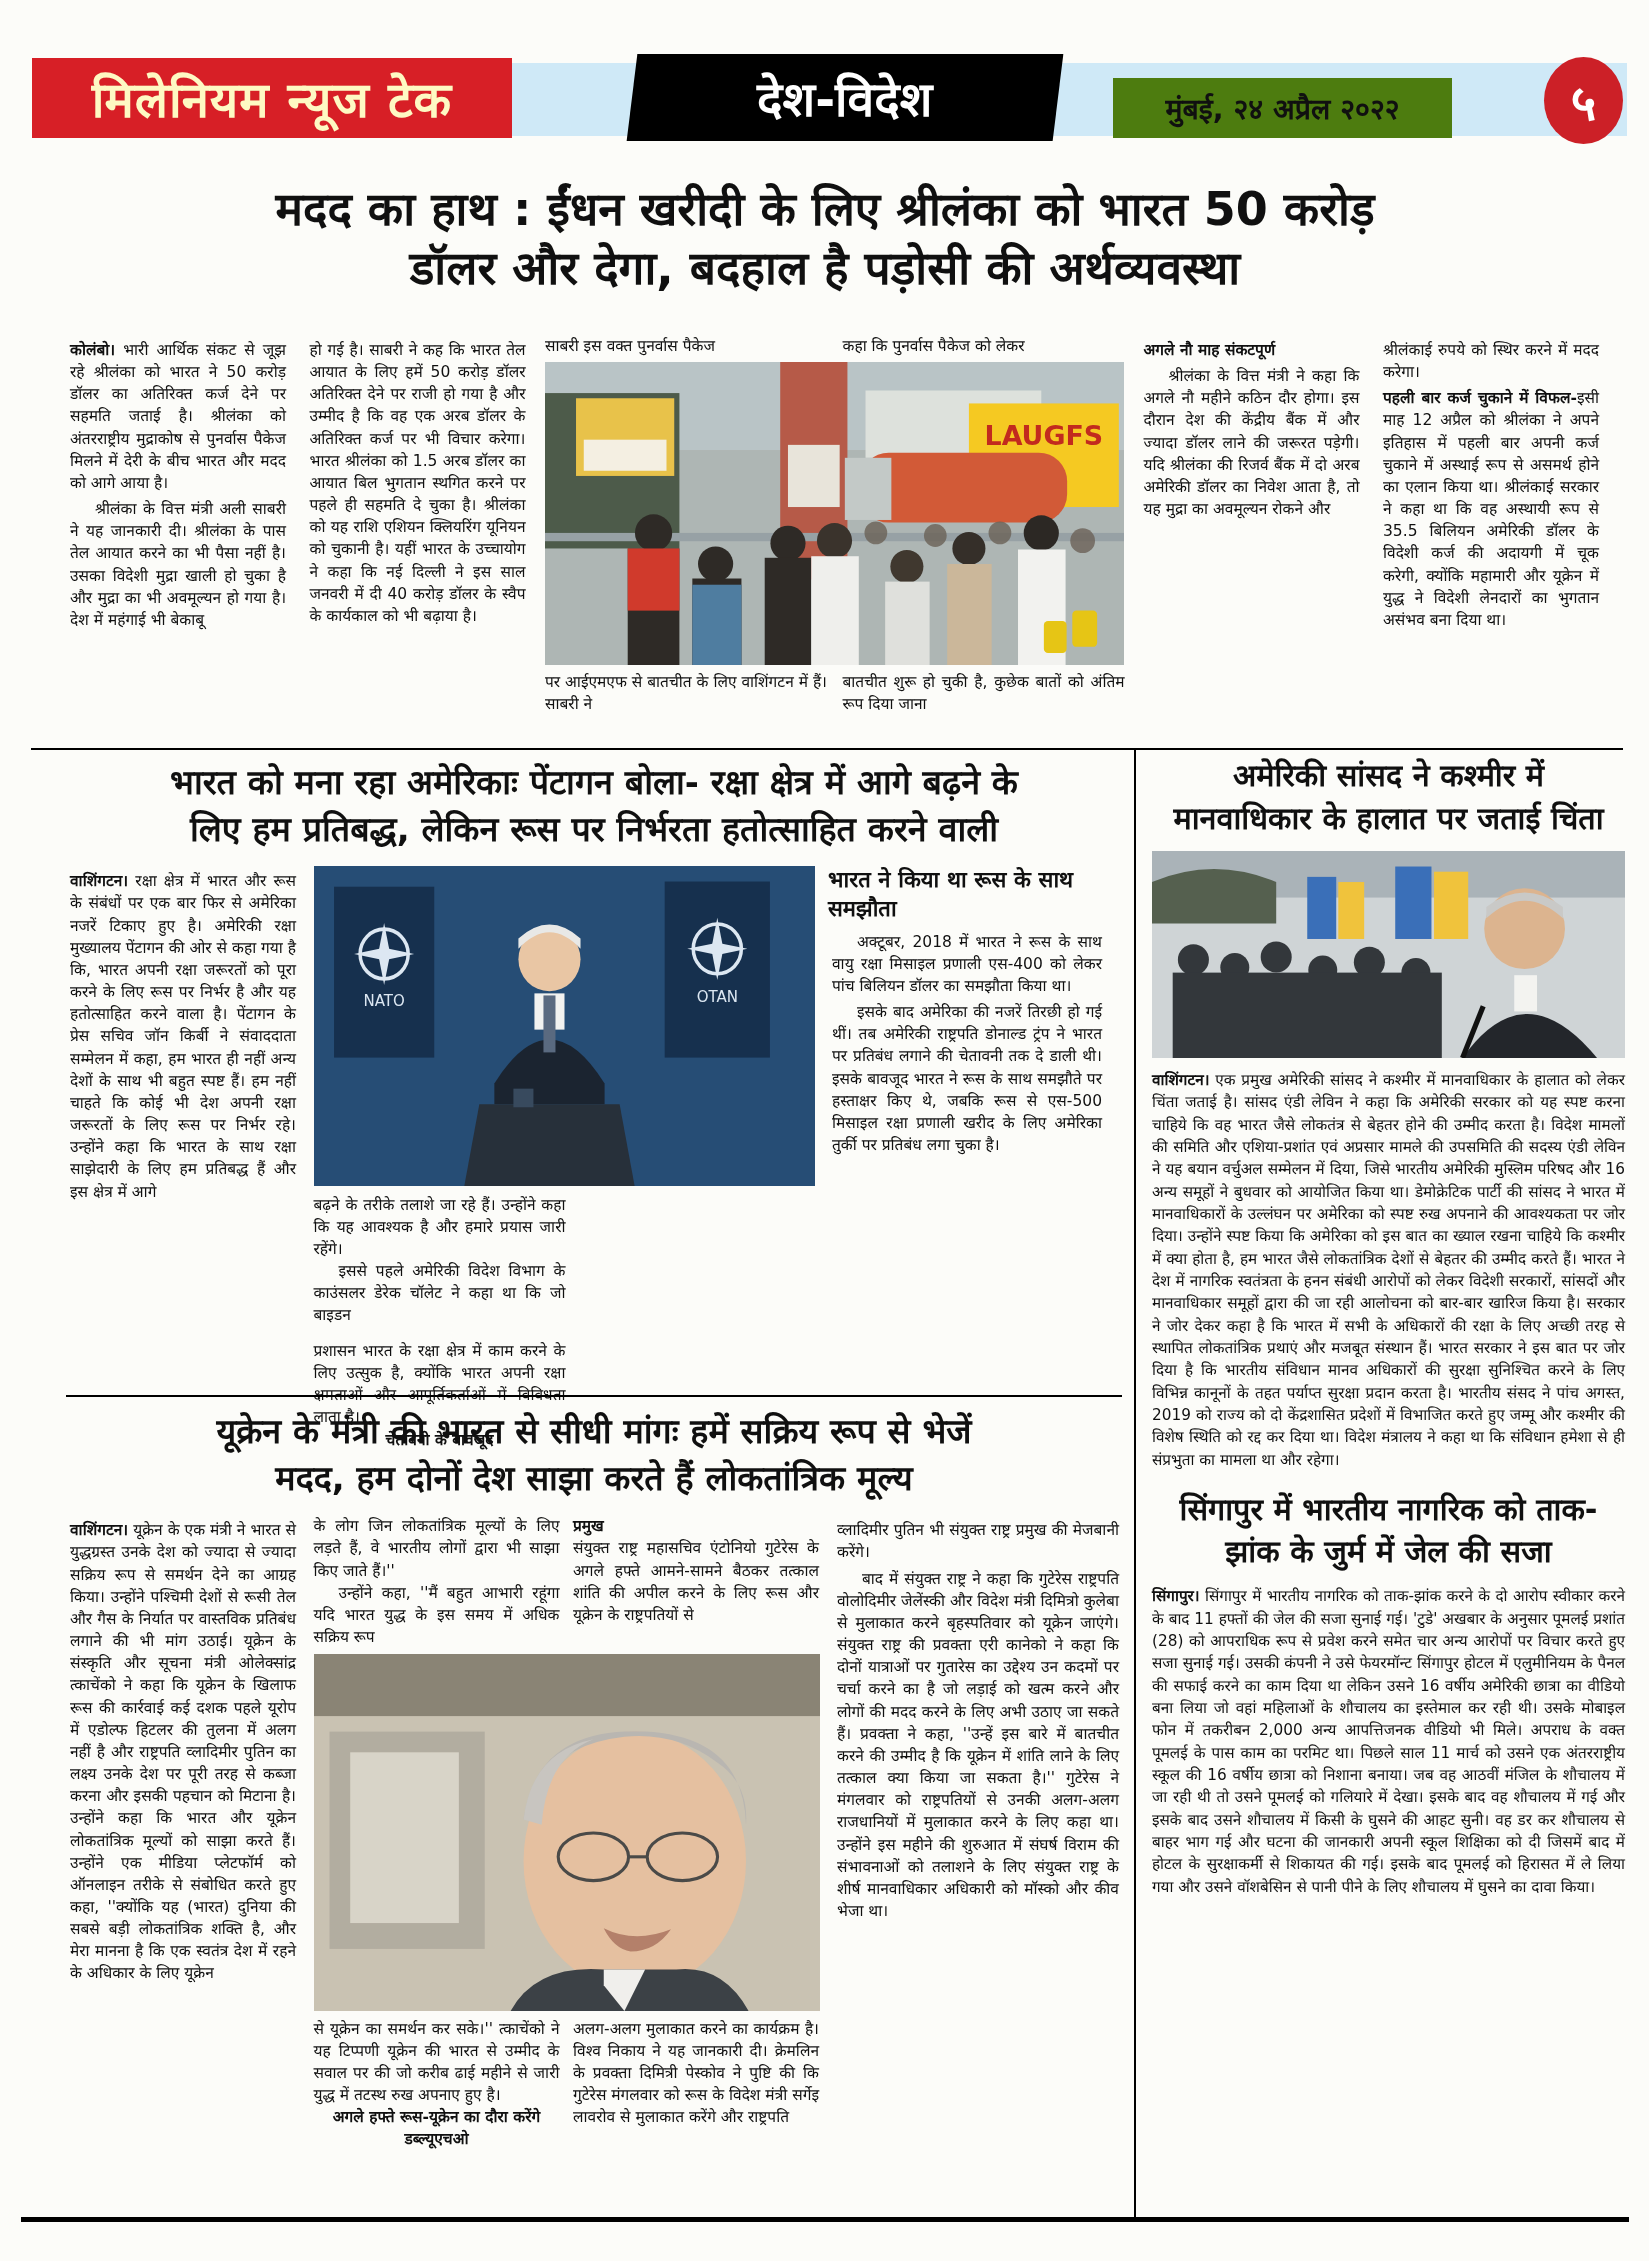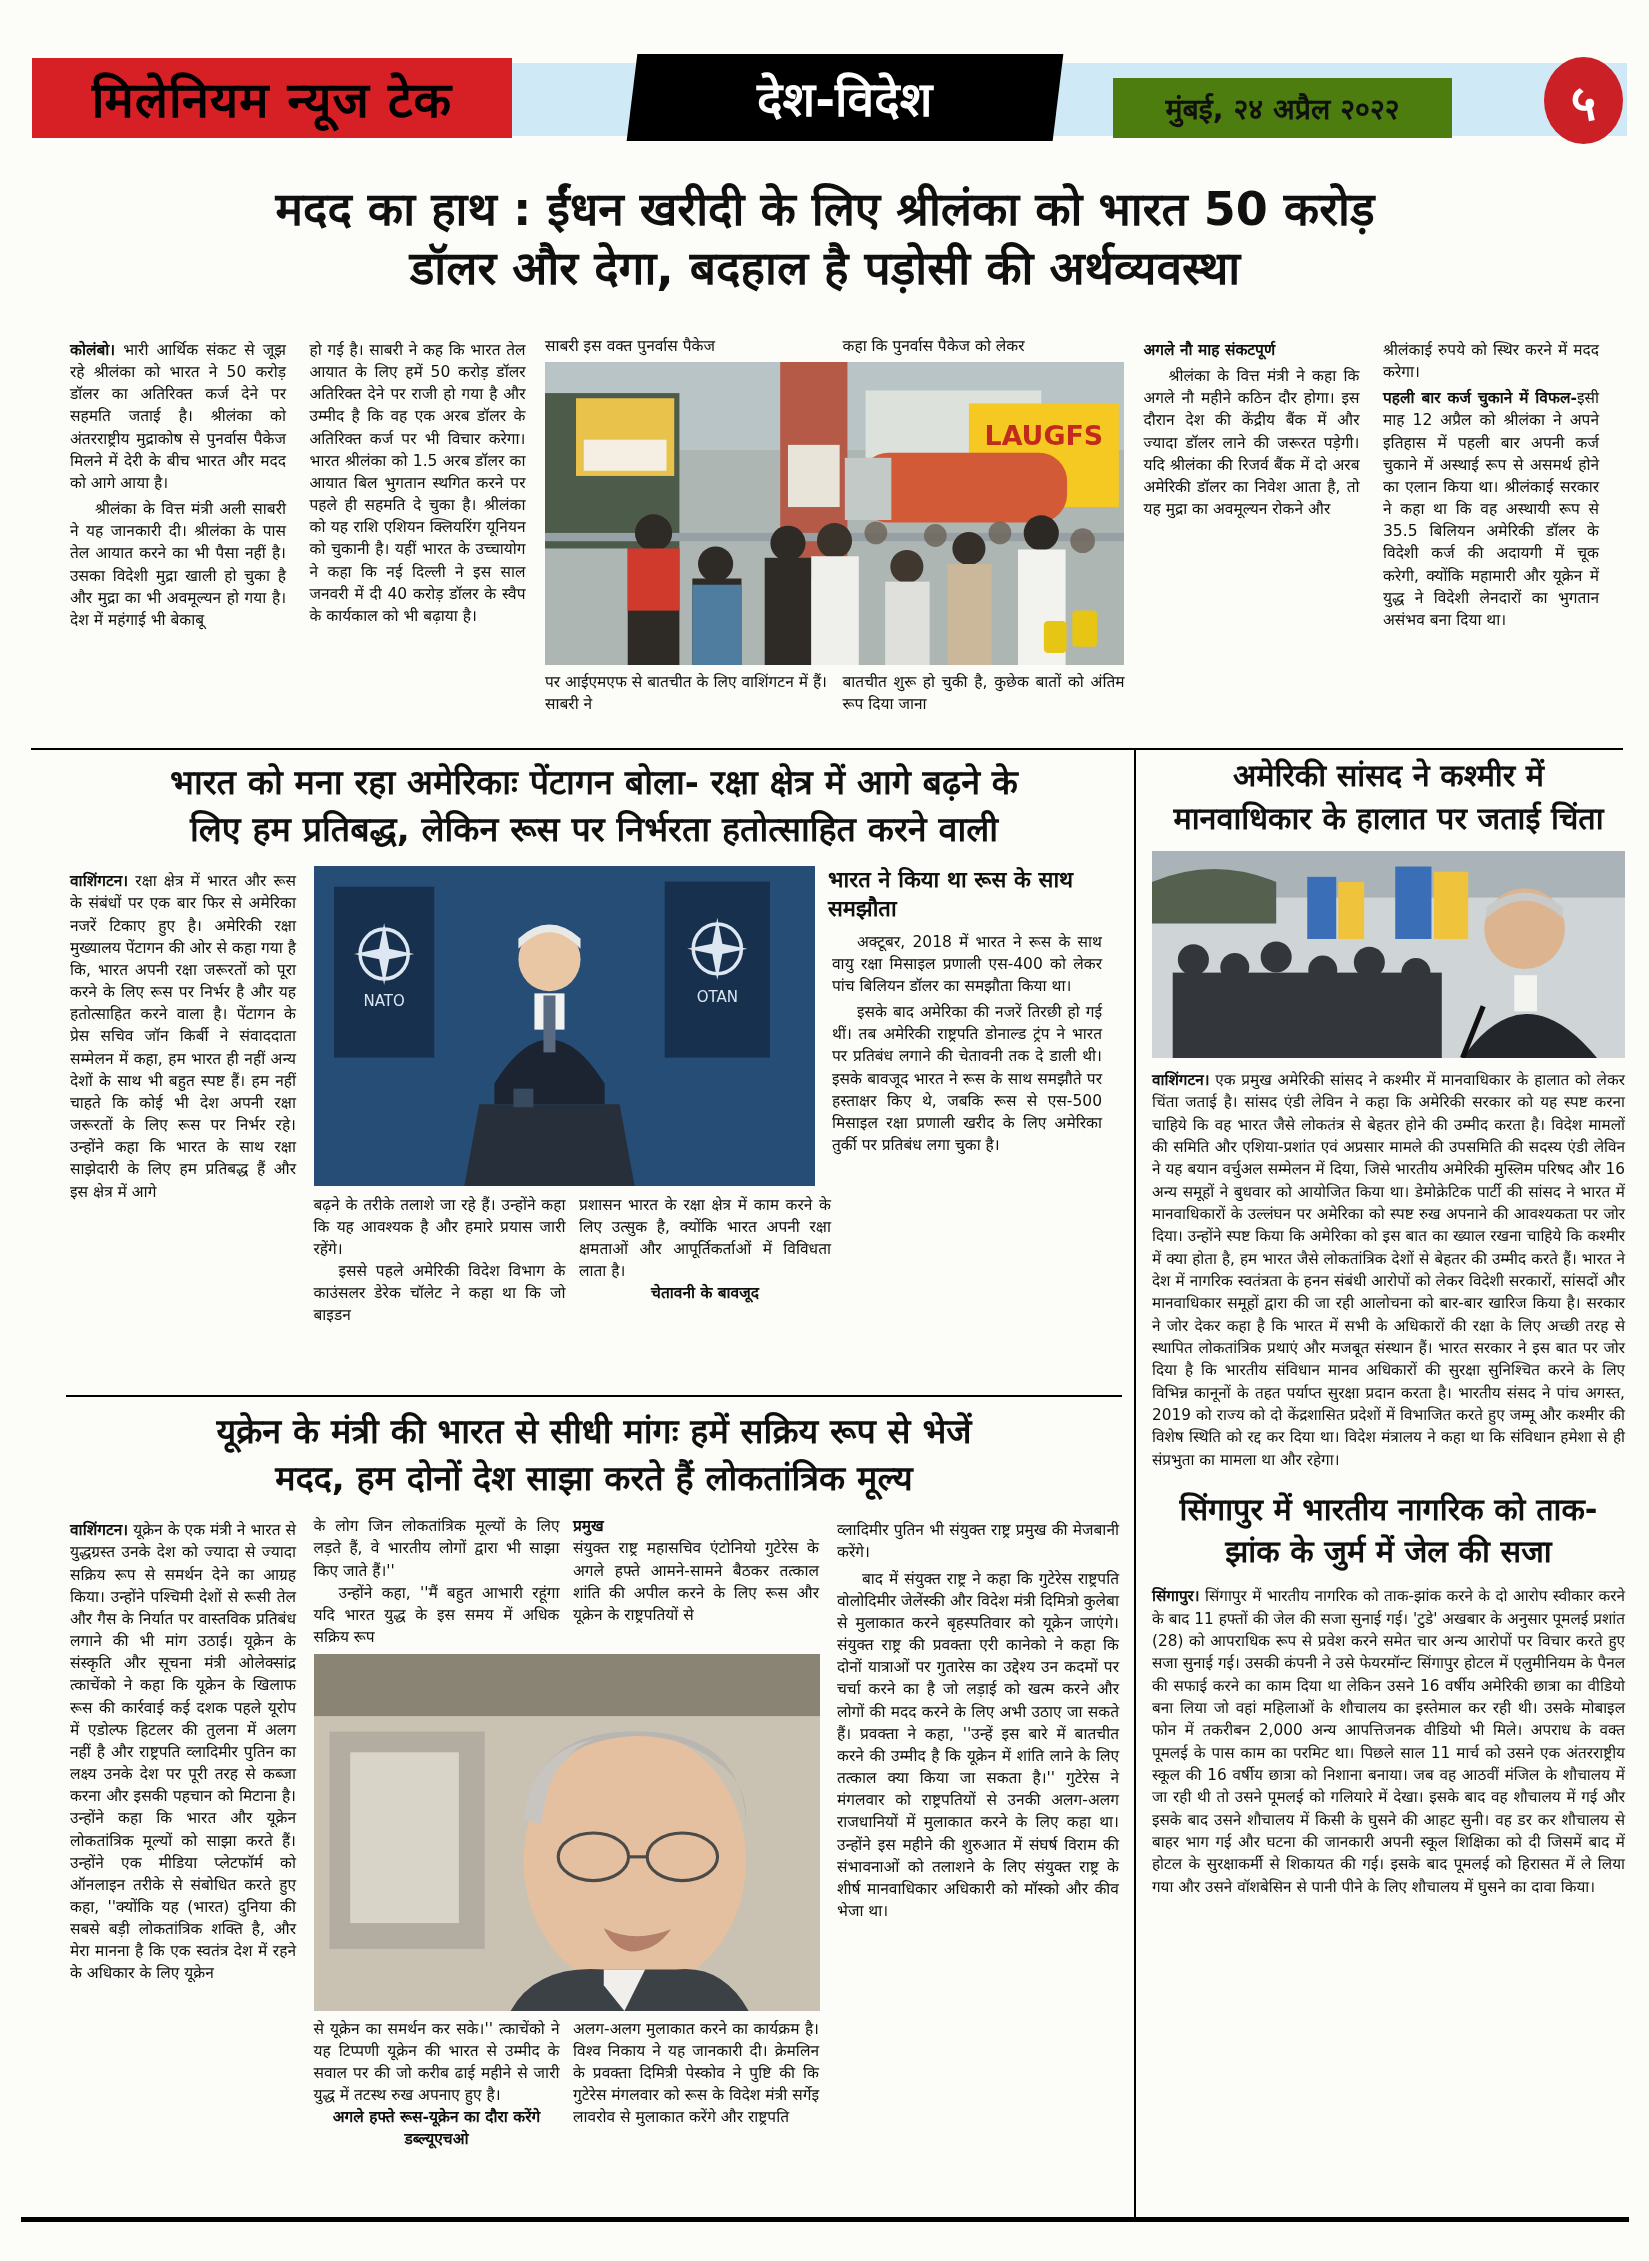--- a/index.html
+++ b/index.html
@@ -3,21 +3,21 @@
 <meta charset="utf-8">
 <style>
   html,body{margin:0;padding:0;background:#e8e8e4;}
   .page{position:relative;width:1650px;height:2261px;background:#fcfcf9;overflow:hidden;
         font-family:"DejaVu Sans",sans-serif;color:#101010;}
   .abs{position:absolute;}
   .cflex{display:flex;align-items:center;justify-content:center;}
 
   
   .mh-band{left:491px;top:63px;width:1136px;height:73px;background:#cfe9f7;}
-  .mh-logo{left:32px;top:58px;width:480px;height:80px;background:#d71f26;color:#000000;
+  .mh-logo{left:32px;top:58px;width:480px;height:80px;background:#d71f26;color:#fef9c3;
            font-size:49px;font-weight:800;letter-spacing:1px;}
   .mh-section{left:632px;top:54px;width:426px;height:87px;background:#000;
               transform:skewX(-7deg);}
   .mh-section span{display:block;transform:skewX(7deg);color:#fff;font-size:48px;font-weight:800;}
   .mh-date{left:1113px;top:78px;width:339px;height:60px;background:#4d7c0f;
            font-size:28.5px;font-weight:700;}
   .mh-page{left:1544px;top:57px;width:79px;height:87px;background:#cc2027;border-radius:50%;
            color:#fff;font-size:49px;font-weight:700;}
 
   
@@ -39,21 +39,21 @@
   .pbrow{display:flex;gap:15.5px;}
   .pbrow .cell{width:282px;flex:none;font-size:15.5px;line-height:1.43;text-align:justify;margin:0;}
   .pimg{background:#9aa4a8;overflow:hidden;}
 
   .rule{background:#000;}
 
   .left2{left:66px;top:759px;width:1056px;}
   .s2-body{display:flex;gap:13.5px;margin-top:13.5px;}
   .s2c1{width:234px;flex:none;}
   .s2mid{width:501px;flex:none;}
-  .s2below{display:flex;gap:13.5px;margin-top:7.2px;}
+  .s2below{display:flex;gap:13.5px;margin-top:7.2px;flex-direction:column;}
   .s2below .cell{width:252px;flex:none;font-size:15.5px;line-height:1.43;text-align:justify;margin:0;}
   .s2sub{width:278px;flex:none;}
   .s2sub h3{margin:0 0 7.2px 0;font-size:22px;line-height:1.3;font-weight:800;}
 
   .s4{left:66px;top:1408px;width:1056px;}
   .s4-body{display:flex;gap:13.5px;margin-top:13.5px;}
   .s4c1{width:234px;flex:none;}
   .s4mid{width:506px;flex:none;}
   .s4midrow{display:flex;gap:13.5px;}
   .s4midrow .cell{width:246px;flex:none;font-size:15.5px;line-height:1.43;text-align:justify;margin:0;}

